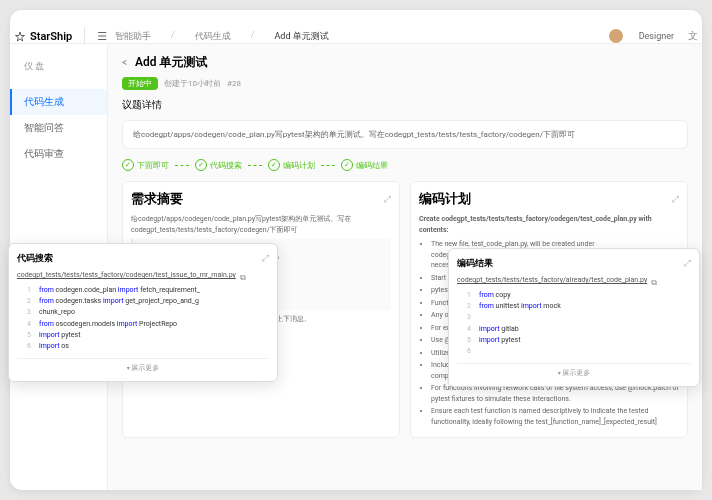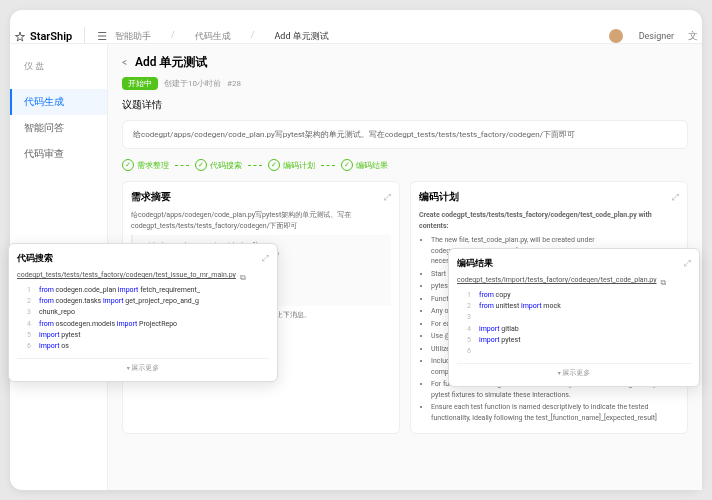--- a/index.html
+++ b/index.html
@@ -27,21 +27,21 @@
 .meta{font-size:8px;color:#999}
 .section-label{font-size:10px;font-weight:400;margin:8px 0 8px}
 .card{background:#fff;border:1px solid #eee;border-radius:6px;padding:8px 10px;font-size:8px;color:#666}
 .steps{display:flex;align-items:center;gap:6px;margin:10px 0;font-size:8px}
 .step{display:flex;align-items:center;gap:3px;color:#52c41a}
 .step-circle{width:12px;height:12px;border:1px solid #52c41a;border-radius:50%;display:flex;align-items:center;justify-content:center;font-size:7px}
 .step-line{width:14px;height:1px;border-top:1px dashed #52c41a}
 .cols{display:flex;gap:10px}
 .col{flex:1;background:#fff;border:1px solid #eee;border-radius:6px;padding:8px}
 .col-head{display:flex;justify-content:space-between;align-items:center;margin-bottom:6px}
-.col-title{font-size:10px;font-weight:600}
+.col-title{font-size:13px;font-weight:600}
 .expand{font-size:9px;color:#aaa}
 .col-body{font-size:7px;color:#666;line-height:1.5}
 .col-body p{margin-bottom:4px}
 .code-snippet{background:#fafafa;border-left:2px solid #eee;padding:4px 6px;margin:4px 0;font-family:monospace;font-size:6px}
 .col-body ul{padding-left:12px}
 .col-body li{margin-bottom:2px}
 .popup{position:absolute;background:#fff;border:1px solid #ddd;border-radius:6px;box-shadow:0 4px 16px rgba(0,0,0,0.12);padding:8px}
 .popup1{left:8px;top:243px;width:270px}
 .popup2{left:448px;top:248px;width:252px}
 .popup-head{display:flex;justify-content:space-between;align-items:center;margin-bottom:6px}
@@ -102,21 +102,21 @@
         <span class="badge">开始中</span>
         <span class="meta">创建于10小时前</span>
         <span class="meta">#28</span>
       </div>
       <div class="section-label">议题详情</div>
       <div class="card">给codegpt/apps/codegen/code_plan.py写pytest架构的单元测试。写在codegpt_tests/tests/tests_factory/codegen/下面即可</div>
 
       <div class="steps">
         <div class="step">
             <div class="step-circle">✓</div>
-            <span>需求整理</span>
+            <span>下面即可</span>
           </div>
         <div class="step-line"></div>
         <div class="step">
             <div class="step-circle">✓</div>
             <span>代码搜索</span>
           </div>
         <div class="step-line"></div>
         <div class="step">
             <div class="step-circle">✓</div>
             <span>编码计划</span>
@@ -213,21 +213,21 @@
     </div>
   <div class="show-more"><span style="font-size:6px">▾ </span><span>展示更多</span></div>
 </div>
 
 <div class="popup popup2">
   <div class="popup-head">
     <span class="popup-title">编码结果</span>
     <span class="expand">⤢</span>
   </div>
   <div class="popup-path-row">
-    <span class="popup-path">codegpt_tests/import/tests_factory/codegen/test_code_plan.py</span>
+    <span class="popup-path">codegpt_tests/tests/tests_factory/already/test_code_plan.py</span>
     <span style="font-size:8px;color:#888">⧉</span>
   </div>
   <div class="code-block" id="code2">
       <div class="code-line">
         <span class="lineno">1</span>
         <span><span class="kw-from">from</span><span class="mod"> copy</span></span>
       </div>
       <div class="code-line">
         <span class="lineno">2</span>
         <span><span class="kw-from">from</span><span class="mod"> unittest </span><span class="kw-import">import</span><span class="mod"> mock</span></span>

